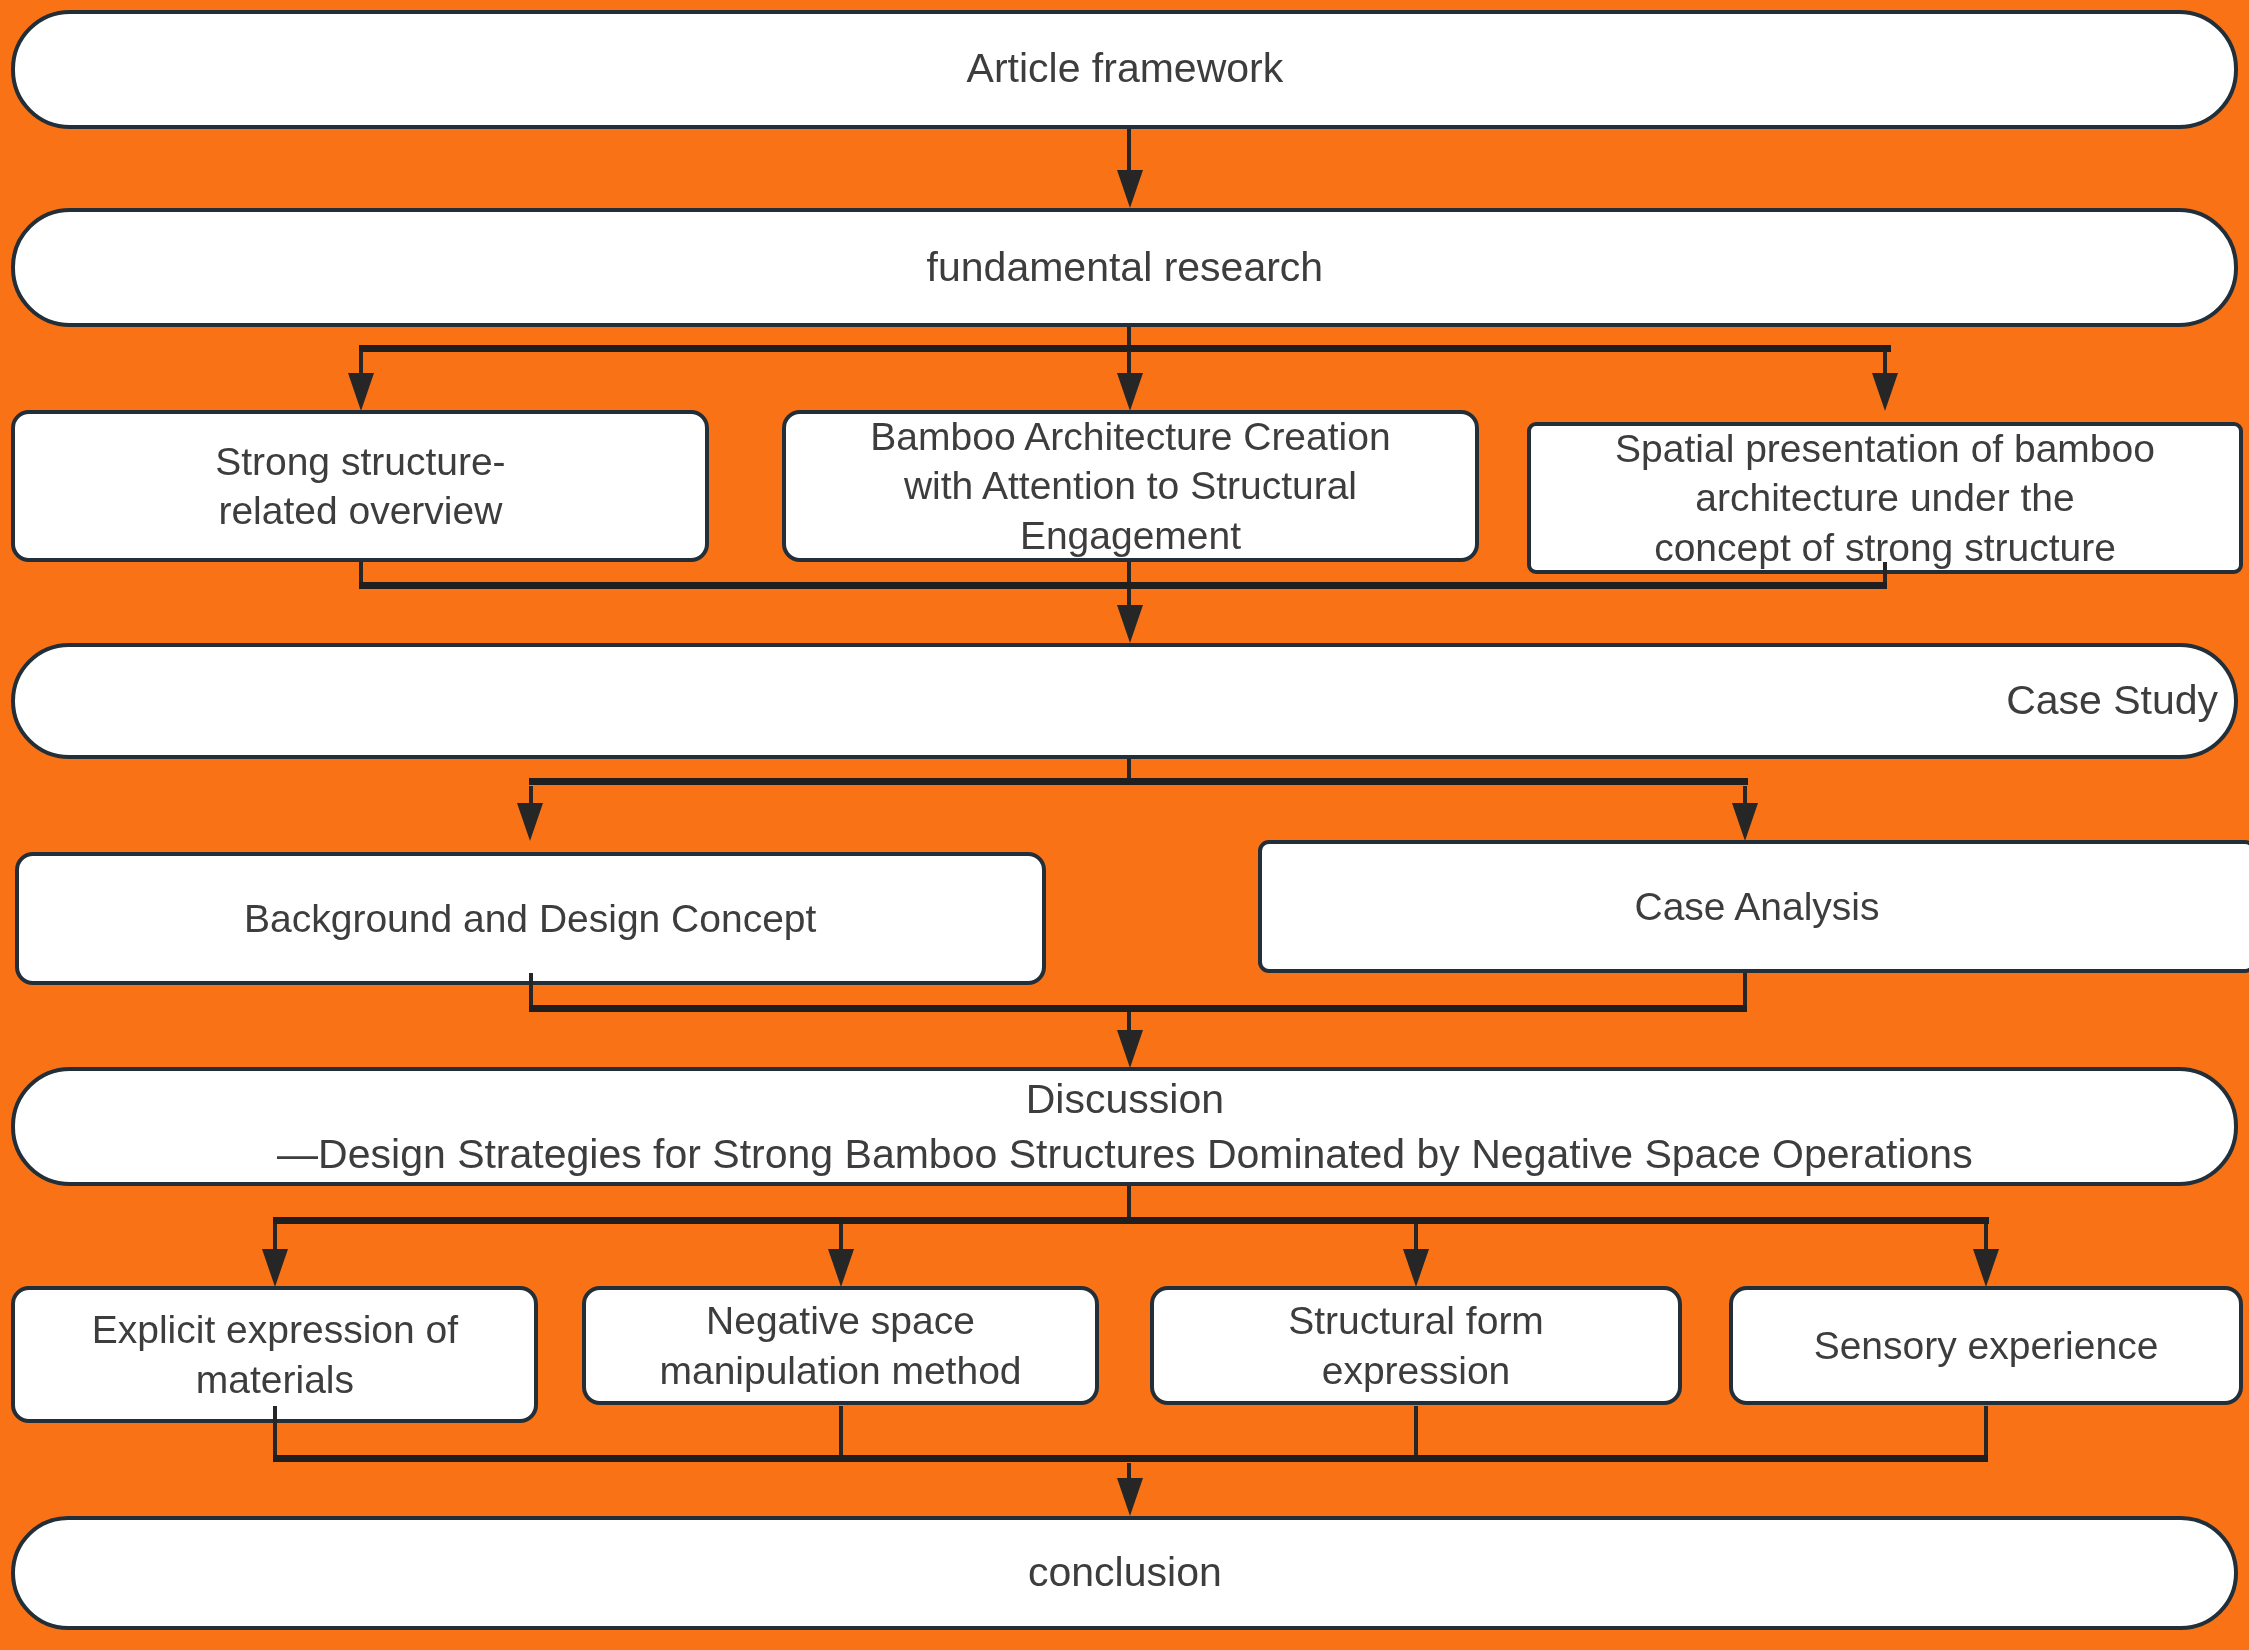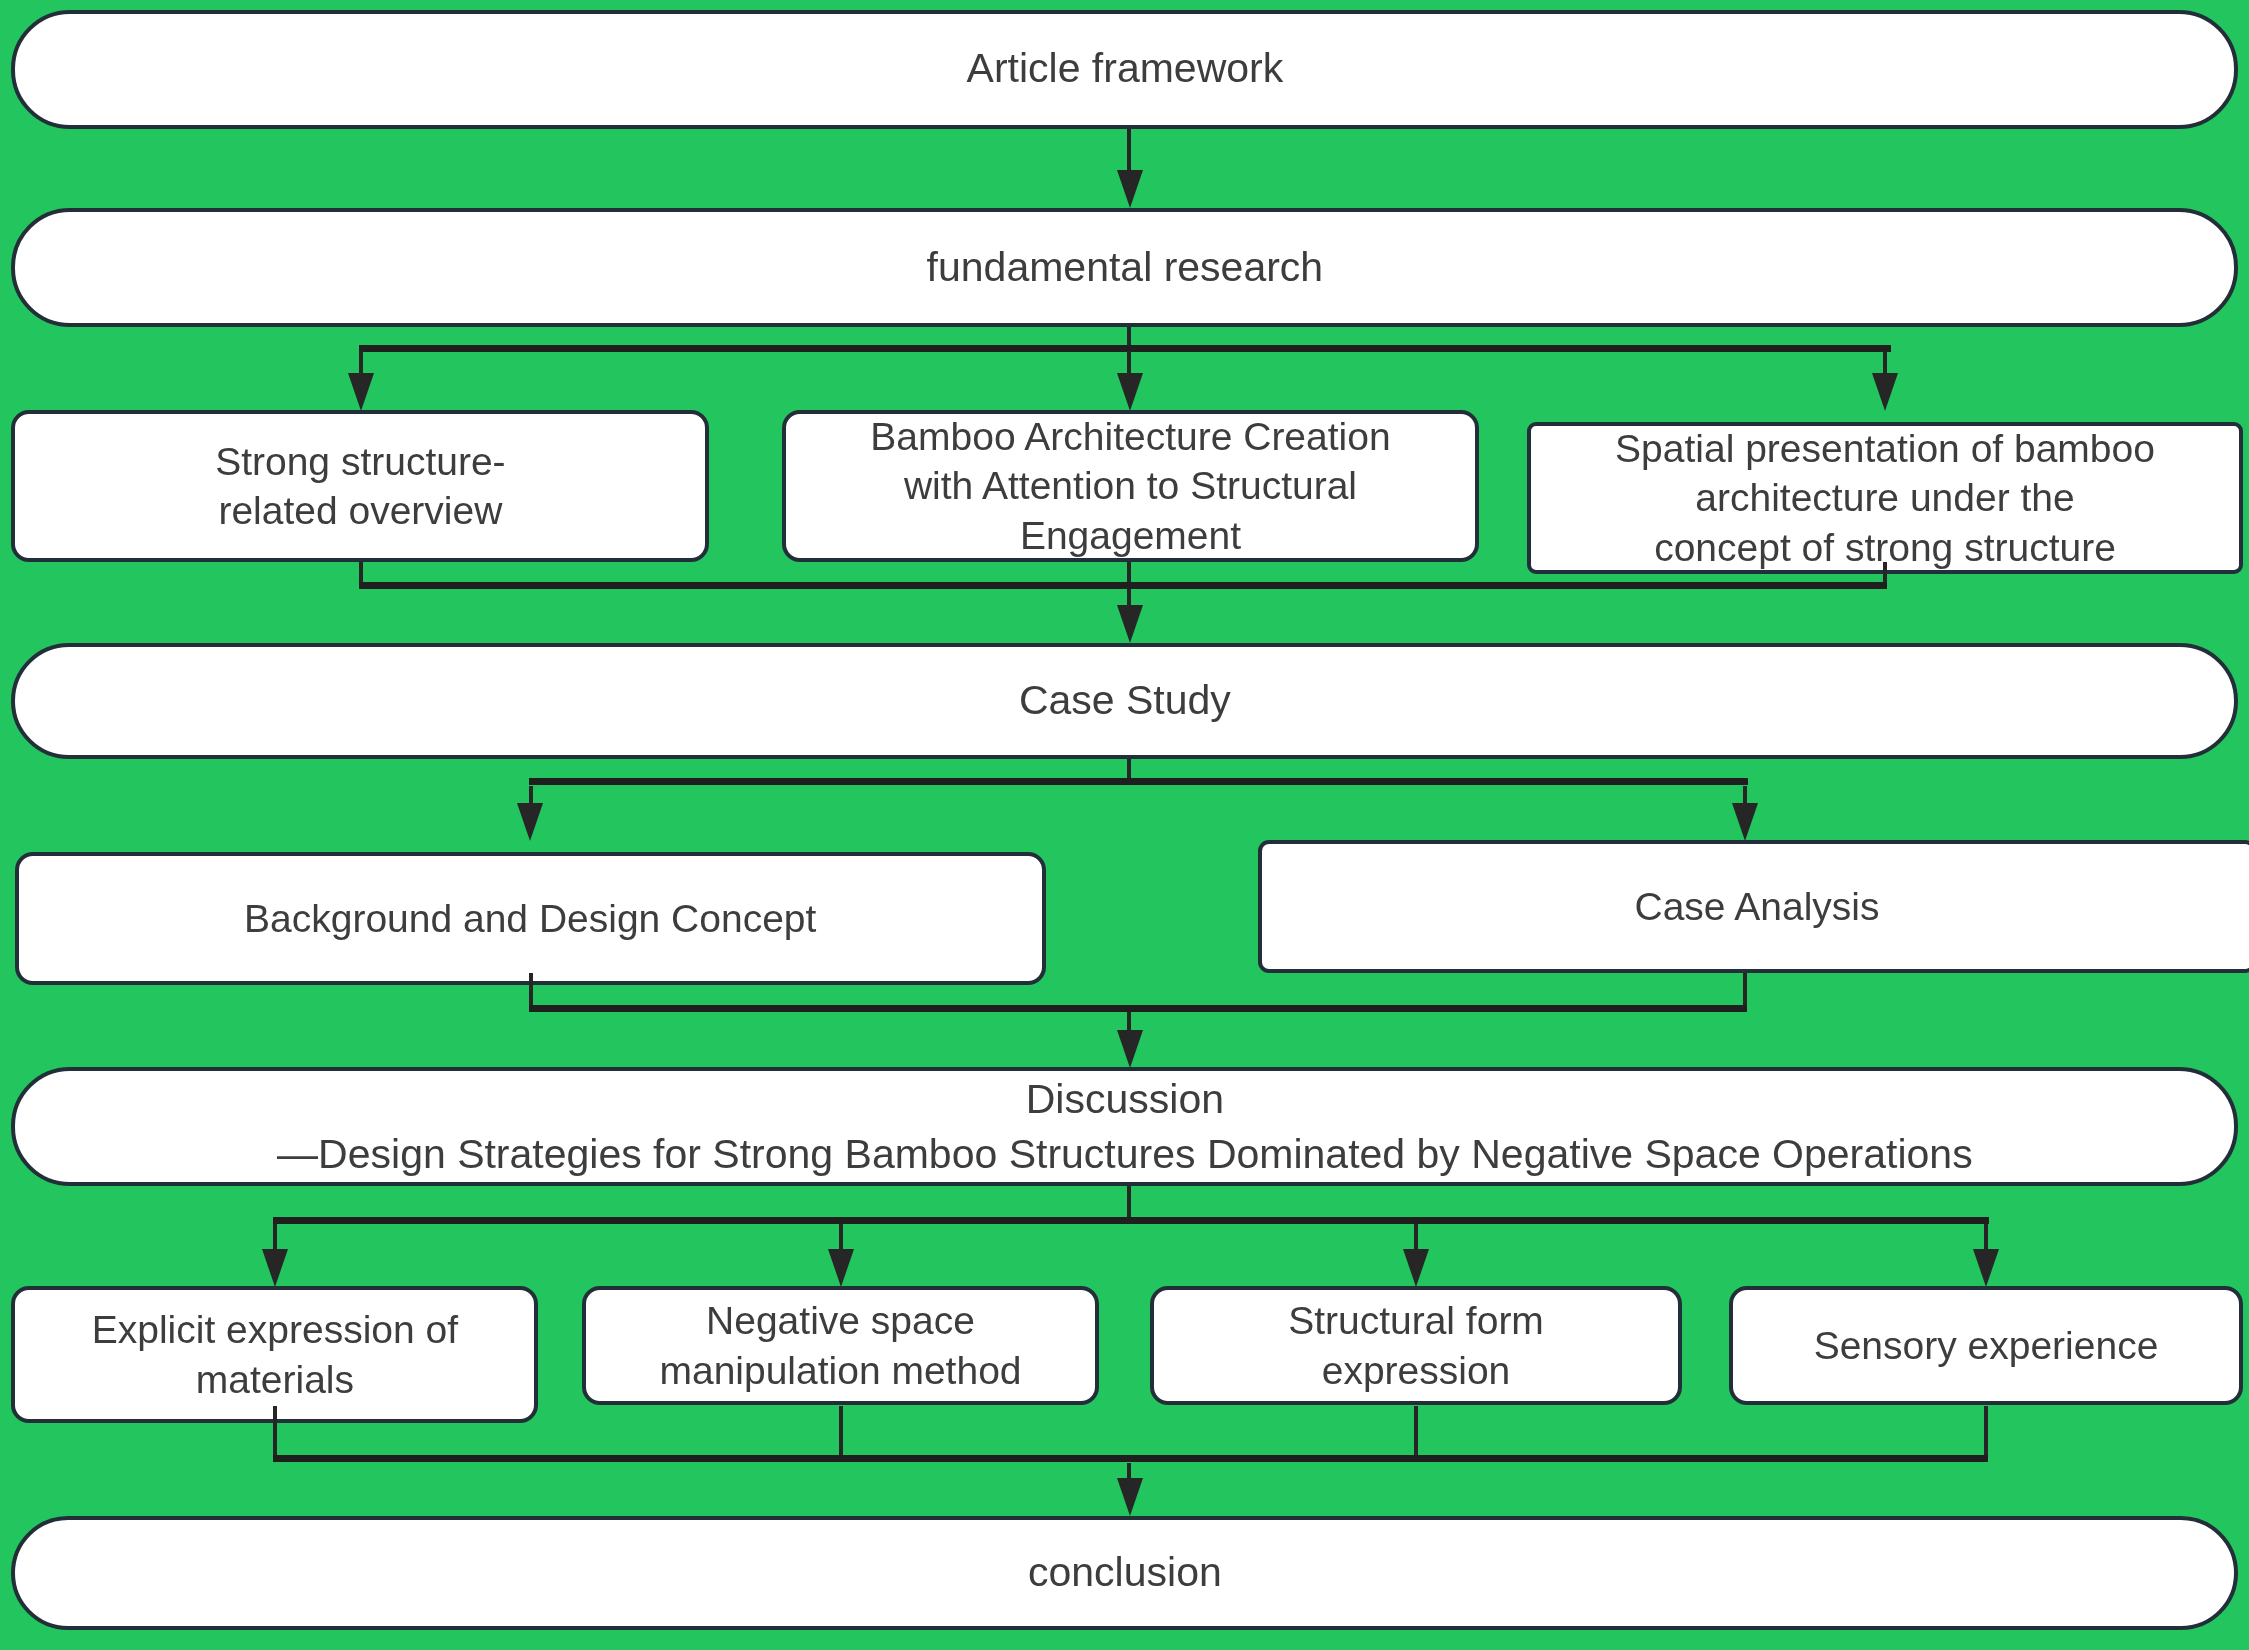--- a/index.html
+++ b/index.html
@@ -4,21 +4,21 @@
 <style>
   html, body {
     margin: 0;
     padding: 0;
     background: #ffffff;
   }
   #canvas {
     position: relative;
     width: 2250px;
     height: 1650px;
-    background: #22c55e;
+    background: #f97316;
     font-family: "Liberation Sans", "DejaVu Sans", sans-serif;
     overflow: hidden;
   }
   .node {
     position: absolute;
     box-sizing: border-box;
     border: 4.1px solid #222f38;
     background: #ffffff;
     display: flex;
     align-items: center;
@@ -100,21 +100,21 @@
 concept of strong structure</span>
   </div>
 
   <div class="vline" style="left:359px;top:562px;height:24px;"></div>
   <div class="vline" style="left:1127px;top:562px;height:24px;"></div>
   <div class="vline" style="left:1883px;top:562px;height:24px;"></div>
   <div class="hline" style="left:359px;top:582px;width:1528px;"></div>
   <div class="vline" style="left:1127px;top:589px;height:20.4px;"></div>
   <div class="arrowhead" style="left:1117px;top:605px;"></div>
 
-  <div class="node pill" style="top:643px;height:116px;">
+  <div class="node pill" style="top:643px;height:116px;justify-content:flex-end;">
     <span class="lbl">Case Study</span>
   </div>
 
   <div class="vline" style="left:1127px;top:759px;height:23px;"></div>
   <div class="hline" style="left:529px;top:778px;width:1219px;"></div>
   <div class="vline" style="left:529px;top:786px;height:20.4px;"></div>
   <div class="arrowhead" style="left:517px;top:803px;"></div>
   <div class="vline" style="left:1743px;top:786px;height:20.4px;"></div>
   <div class="arrowhead" style="left:1732px;top:803px;"></div>
 

